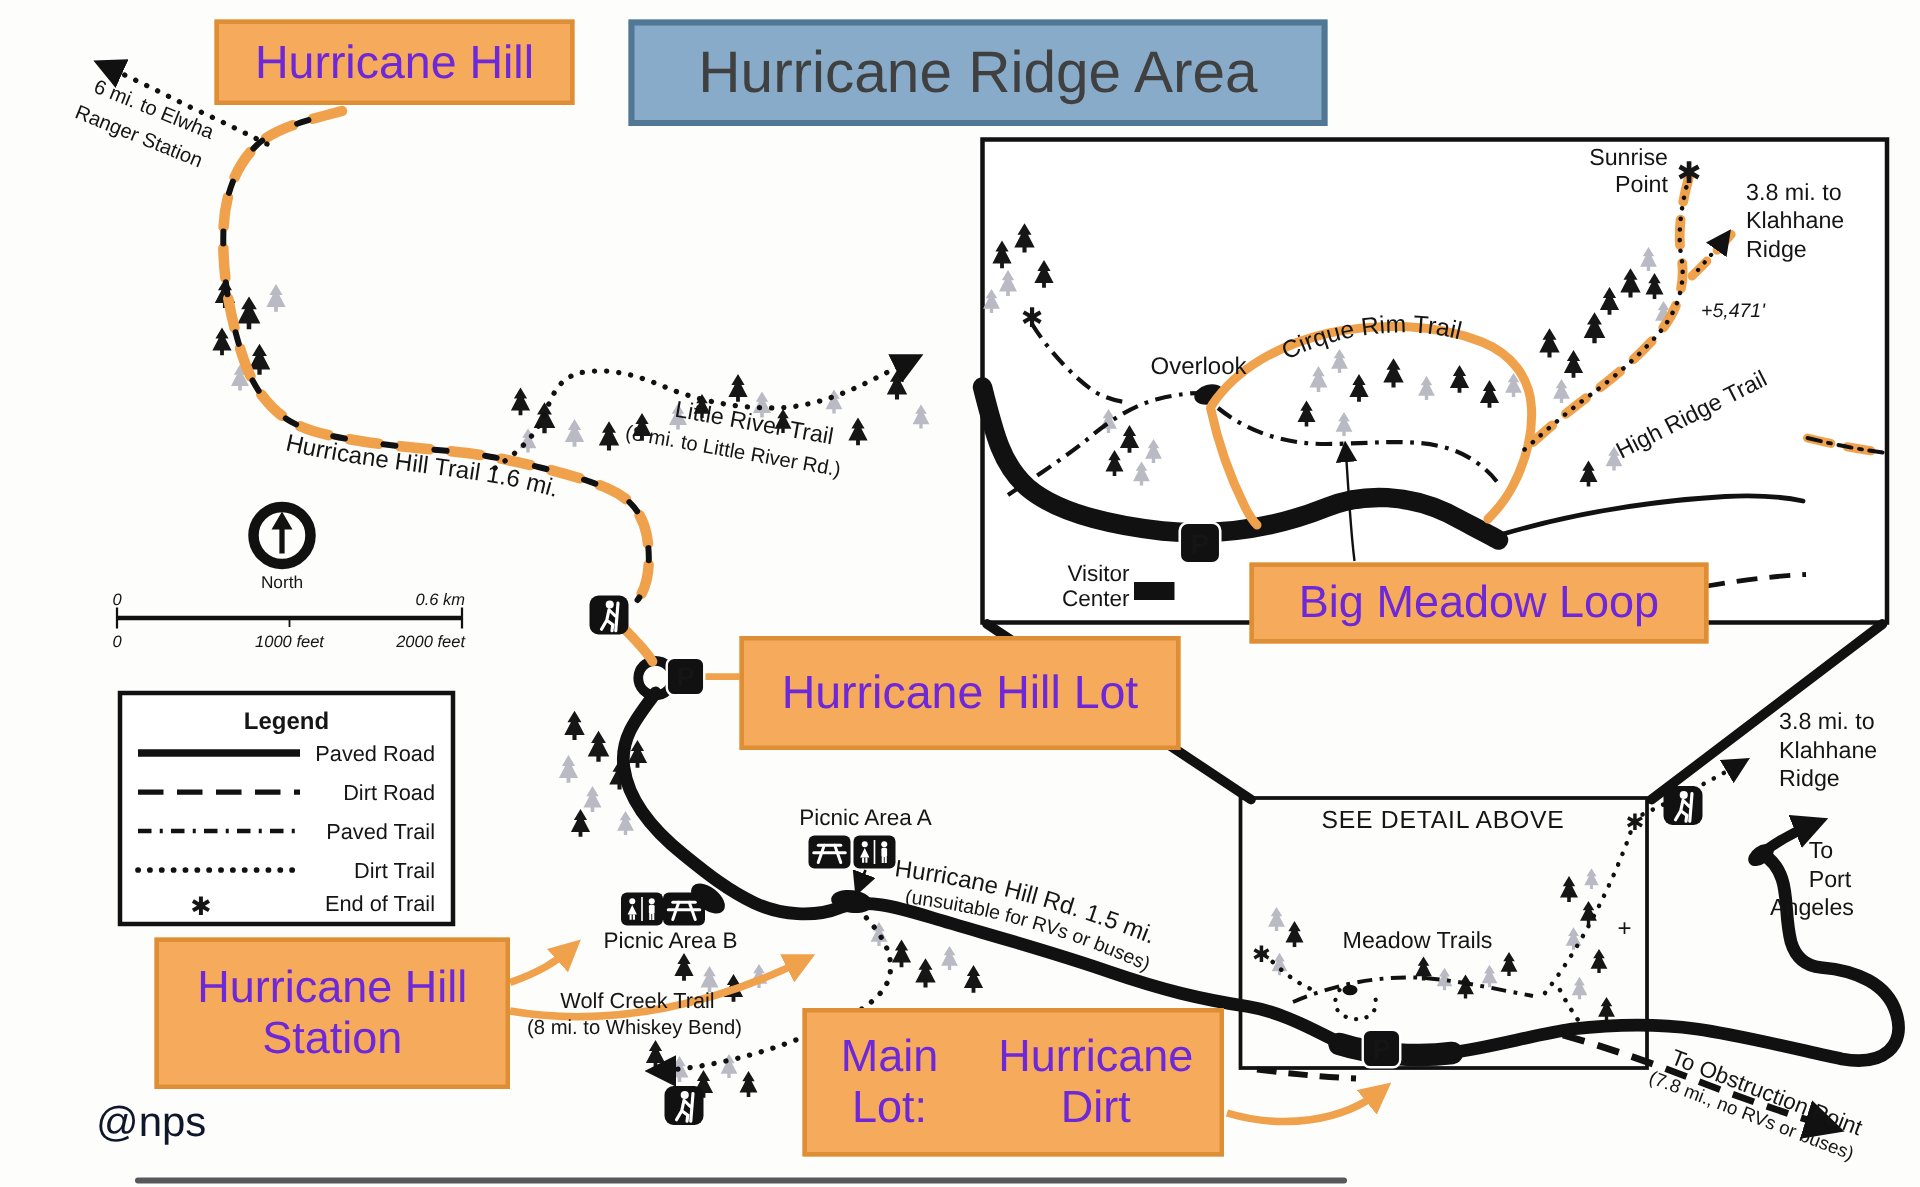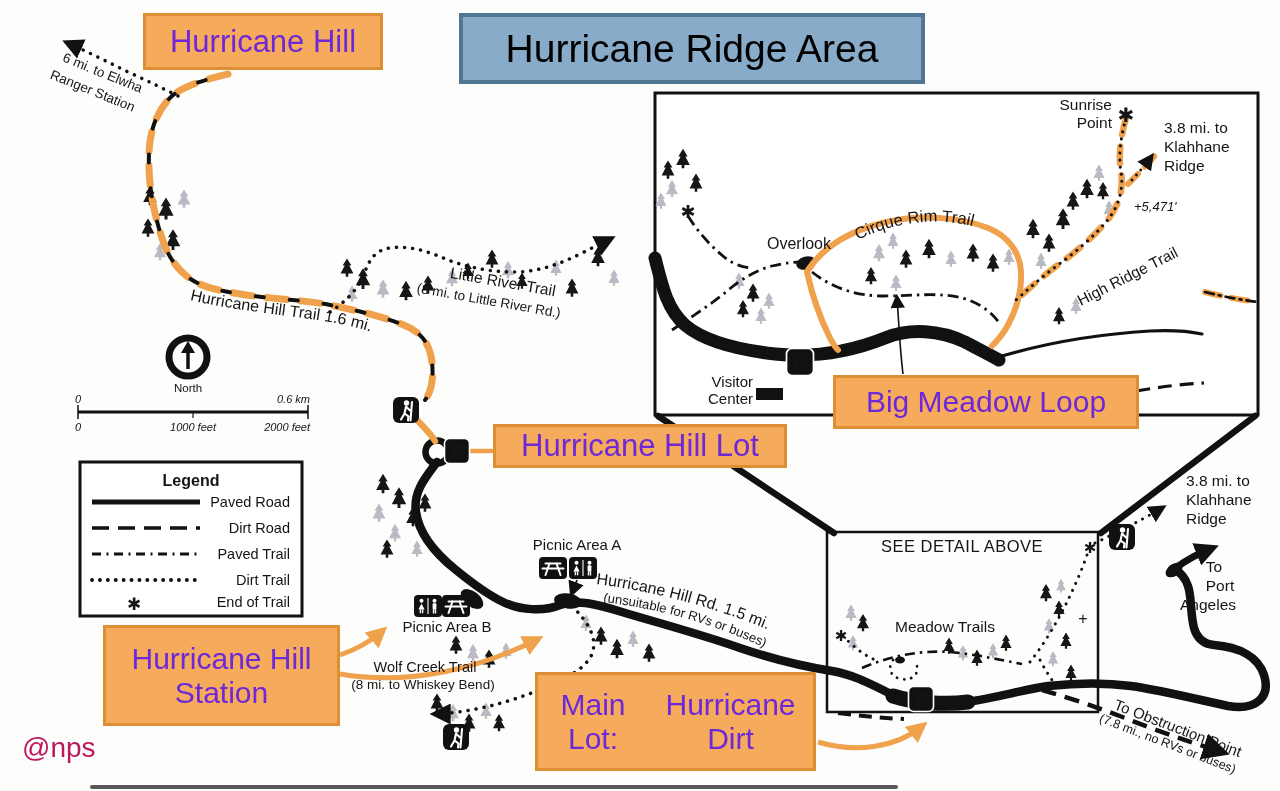--- a/index.html
+++ b/index.html
@@ -3,22 +3,22 @@
 <meta charset="utf-8">
 <style>
   html,body{margin:0;padding:0;background:#fff;}
   .stage{position:relative;width:1280px;height:791px;background:#fdfdfc;overflow:hidden;
          font-family:"Liberation Sans",sans-serif;}
   .stage svg{position:absolute;left:0;top:0;}
   .olabel{position:absolute;box-sizing:border-box;background:#F5AA5C;border:3px solid #DE8F35;
           color:#6d28d9;display:flex;align-items:center;justify-content:center;text-align:center;
           line-height:1.13;z-index:5;}
   .tlabel{position:absolute;box-sizing:border-box;background:#87ABC8;border:4px solid #517795;
-          color:#000000;display:flex;align-items:center;justify-content:center;z-index:5;margin-left:40px;}
-  .credit{position:absolute;color:#be185d;z-index:5;}
+          color:#404040;display:flex;align-items:center;justify-content:center;z-index:5;}
+  .credit{position:absolute;color:#0f172a;z-index:5;margin-left:42px;}
   .botbar{position:absolute;background:#58585a;border-radius:2px;z-index:5;}
   text{fill:#151515;}
   .mapfont{font-family:"Liberation Sans",sans-serif;}
 </style>
 </head>
 <body>
 
 <div class="stage">
 
 <svg width="1280" height="791" viewBox="0 0 1280 791">
@@ -380,21 +380,21 @@
 </svg>
 
 <div class="olabel" style="left:143px;top:13px;width:240px;height:57px;font-size:31px;">
   <span>Hurricane Hill</span>
 </div>
 
 <div class="tlabel" style="left:419px;top:13px;width:466px;height:71px;font-size:39px;">
   <span>Hurricane Ridge Area</span>
 </div>
 
-<div class="olabel" style="left:493px;top:424px;width:294px;height:44px;font-size:31px;">
+<div class="olabel" style="left:493px;top:424px;width:294px;height:76px;font-size:31px;">
   <span>Hurricane Hill Lot</span>
 </div>
 
 <div class="olabel" style="left:833px;top:375px;width:306px;height:54px;font-size:30px;">
   <span>Big Meadow Loop</span>
 </div>
 
 <div class="olabel" style="left:103px;top:625px;width:237px;height:101px;font-size:30px;flex-direction:column;">
   <span>Hurricane Hill</span>
   <span>Station</span>

